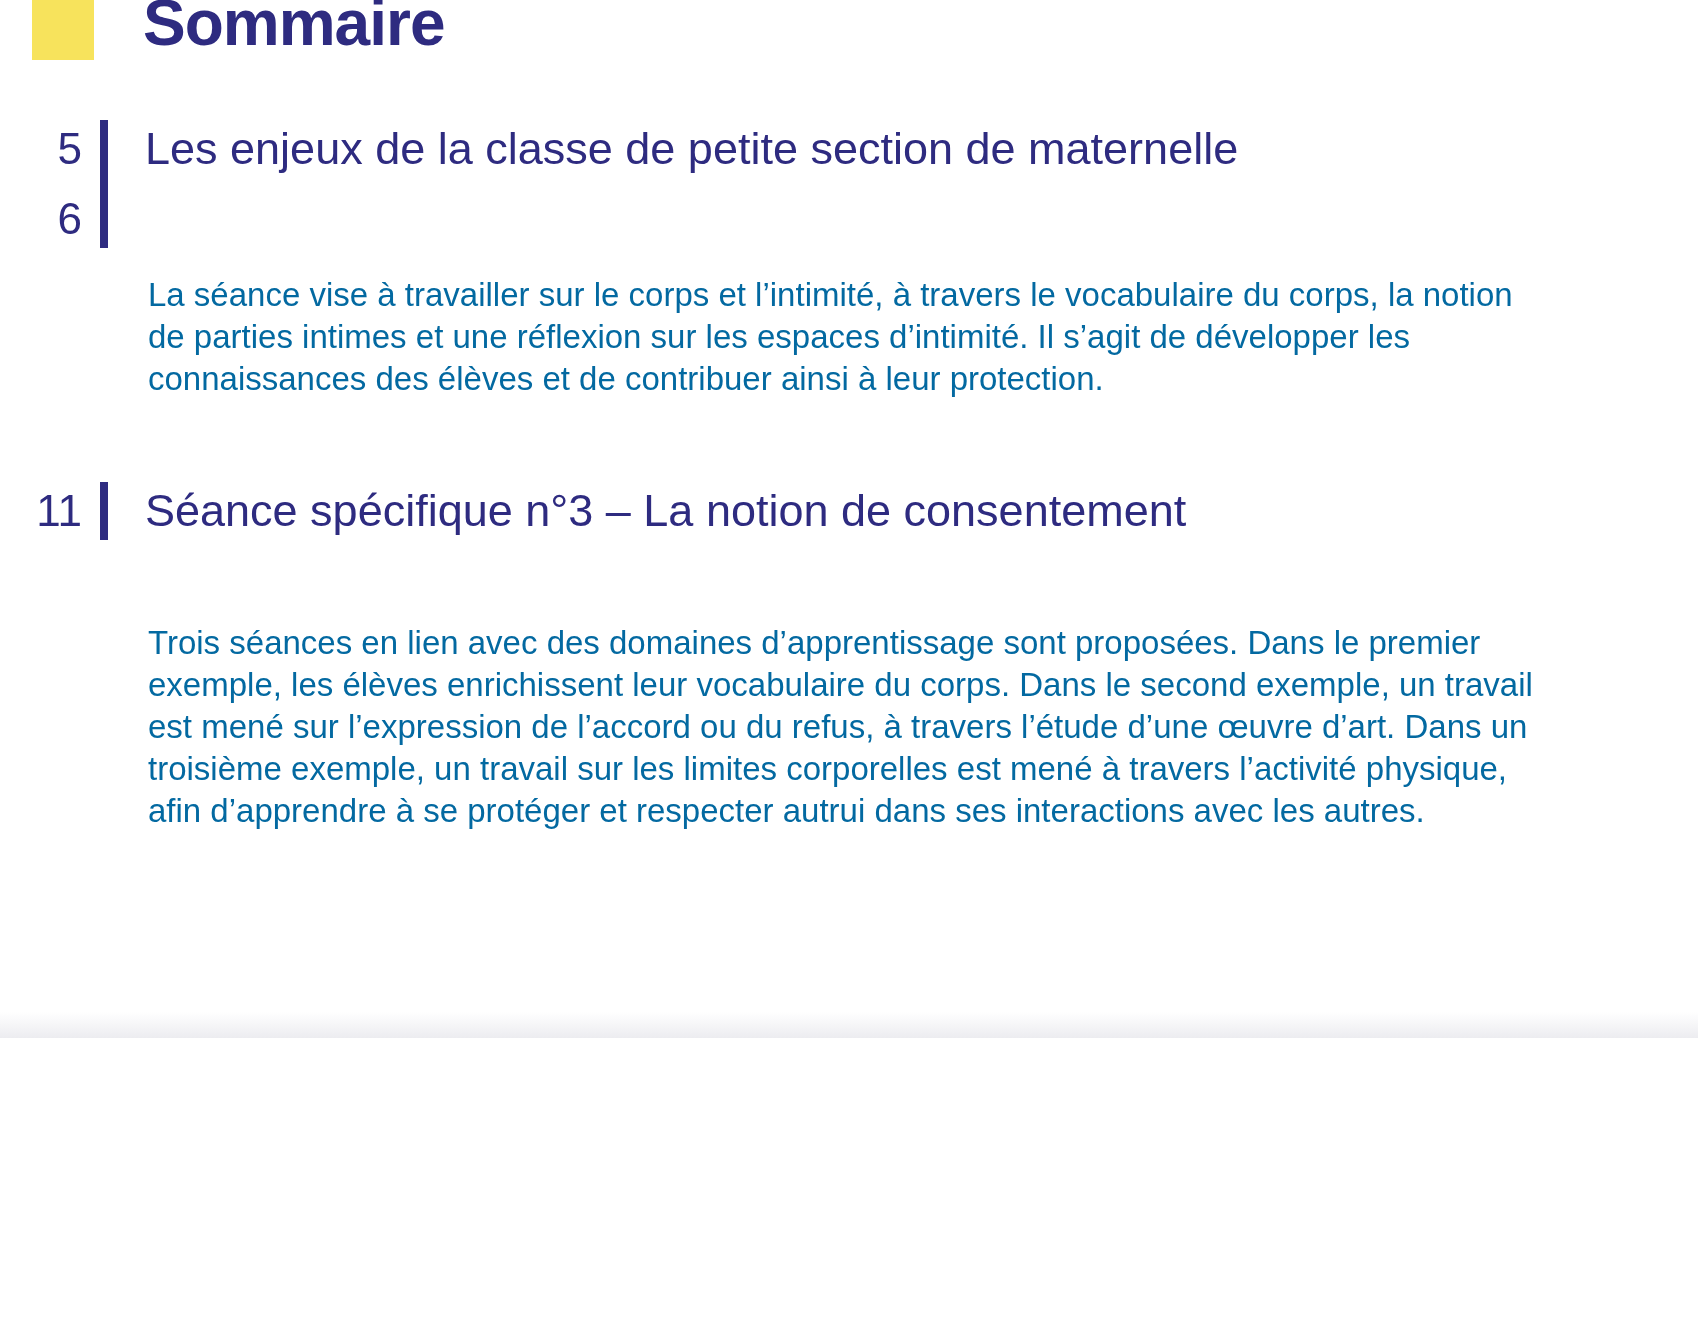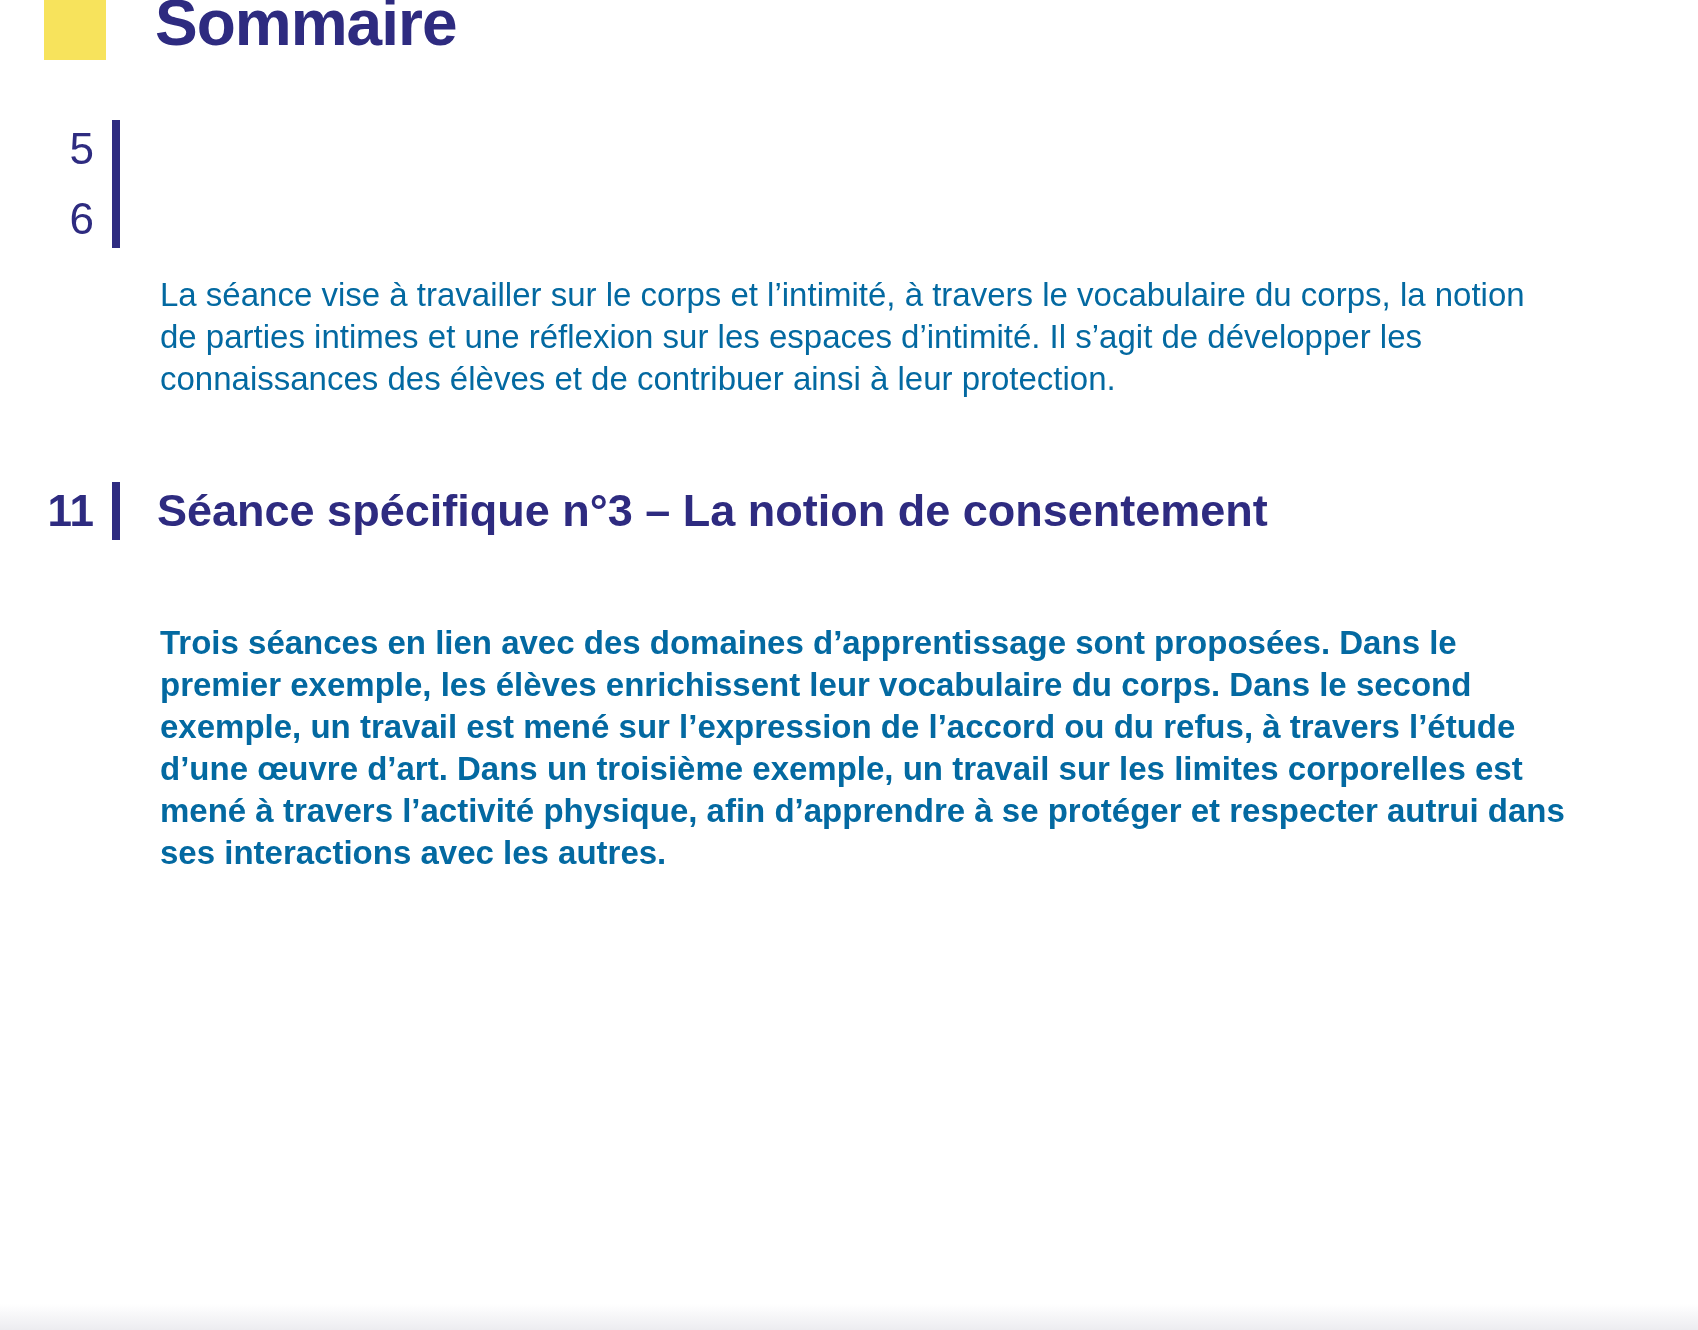--- a/index.html
+++ b/index.html
@@ -4,21 +4,21 @@
 <style>
   * { margin: 0; padding: 0; box-sizing: border-box; }
   html, body { width: 1698px; height: 1330px; }
   body {
     font-family: "Liberation Sans", sans-serif;
     background: #ffffff;
     color: #1d1d25;
     overflow: hidden;
     position: relative;
   }
-  .doc-page { width: 1698px; height: 1330px; position: relative; padding-left: 12px; }
+  .doc-page { width: 1698px; height: 1038px; position: relative; }
 
   
   .doc-header { position: relative; height: 72px; }
   .accent-square {
     position: absolute;
     left: 32px; top: 0;
     width: 62px; height: 60px;
     background: #f7e35c;
   }
   .page-title {
@@ -73,21 +73,21 @@
 
   .toc-desc {
     margin: 20px 0 0 148px;
     width: 1410px;
     font-size: 33px;
     line-height: 42px;
     color: #0369a1;
   }
 
   .toc-group { margin-top: 0; }
-  .toc-group + .toc-group { margin-top: 76px; font-weight: bold; }
+  .toc-group + .toc-group { margin-top: 76px; }
   .toc-group.last { margin-top: 56px; }
 
   
   .page-bottom-fade {
     position: absolute;
     left: 0; bottom: 0;
     width: 100%; height: 26px;
     background: linear-gradient(#ffffff, #ececf0);
     pointer-events: none;
   }
@@ -102,20 +102,21 @@
     <h1 class="page-title">Sommaire</h1>
   </header>
 
   <section class="toc">
 
     <div class="toc-group">
       <div class="toc-heading-grid two-rows">
         <div class="row-num num-1">5</div>
         <div class="row-num num-2">6</div>
         <div class="bar"></div>
+        <div class="row-title title-1">Les enjeux de la classe de petite section de maternelle</div>
       </div>
       <p class="toc-desc">La séance vise à travailler sur le corps et l’intimité, à travers le vocabulaire du corps, la notion de parties intimes et une réflexion sur les espaces d’intimité. Il s’agit de développer les connaissances des élèves et de contribuer ainsi à leur protection.</p>
     </div>
 
     <div class="toc-group">
       <div class="toc-heading-grid">
         <div class="row-num">11</div>
         <div class="bar"></div>
         <div class="row-title">Séance spécifique n°3 – La notion de consentement</div>
       </div>

